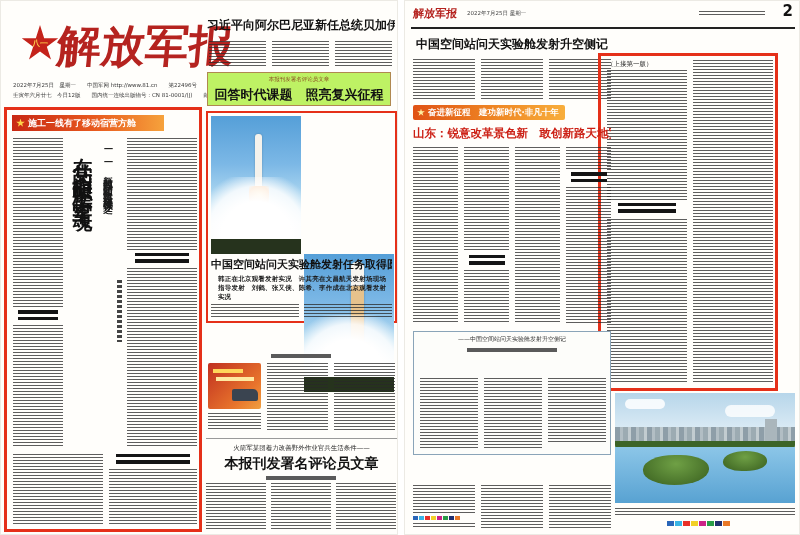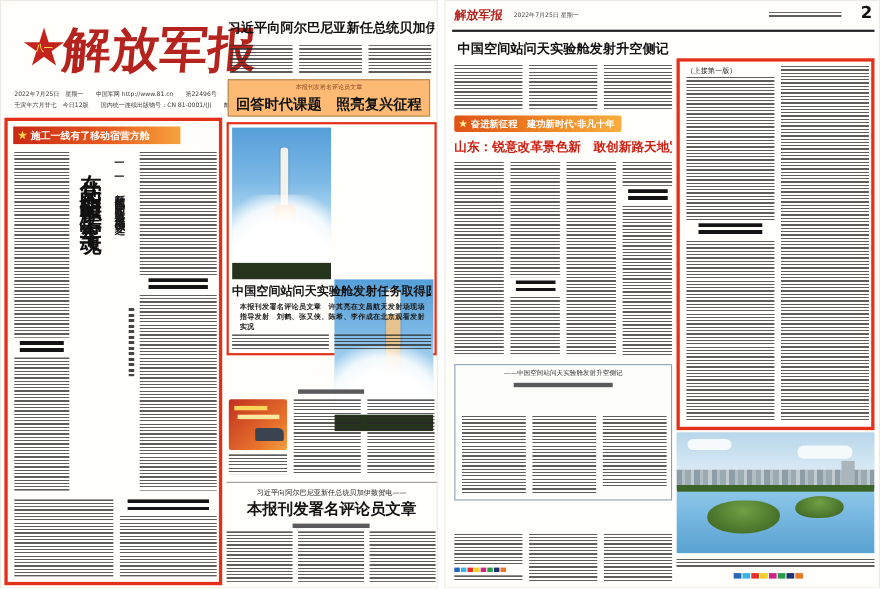--- a/index.html
+++ b/index.html
@@ -46,21 +46,21 @@
                             font-size:44px;font-weight:bold;color:#b5231f;transform:skewX(-5deg);
                             white-space:nowrap;overflow:hidden;line-height:66px;">解放军报</div>
     <div class="abs" style="left:12px;top:81px;width:196px;height:8px;font-size:5.5px;color:#3a3a3a;white-space:nowrap;overflow:hidden;">2022年7月25日　星期一　　中国军网 http://www.81.cn　　第22496号　　解放军报社出版</div>
     <div class="abs" style="left:12px;top:91px;width:196px;height:8px;font-size:5.5px;color:#3a3a3a;white-space:nowrap;overflow:hidden;">壬寅年六月廿七　今日12版　　国内统一连续出版物号：CN 81-0001/(J)　　邮发代号 1-26</div>
 
     <div class="abs hl" style="left:206px;top:15px;width:188px;height:18px;font-size:12px;line-height:18px;">习近平向阿尔巴尼亚新任总统贝加伊致贺电</div>
     <div class="abs tx" style="left:208px;top:40px;width:57px;height:26px;"></div>
     <div class="abs tx" style="left:271px;top:40px;width:57px;height:26px;"></div>
     <div class="abs tx" style="left:334px;top:40px;width:57px;height:26px;"></div>
 
-    <div class="abs" style="left:206px;top:71px;width:184px;height:34px;background:#fdba74;border:1px solid #b08850;box-sizing:border-box;">
+    <div class="abs" style="left:206px;top:71px;width:184px;height:34px;background:#bef264;border:1px solid #b08850;box-sizing:border-box;">
       <div style="margin-top:3px;font-size:5.5px;color:#8a4a20;text-align:center;white-space:nowrap;overflow:hidden;">本报刊发署名评论员文章</div>
       <div class="hl" style="margin-top:3px;font-size:13px;">回答时代课题　照亮复兴征程</div>
     </div>
 
     <div class="abs redbox" style="left:3px;top:106px;width:198px;height:425px;">
       <div class="abs banner-red" style="left:5px;top:5px;width:152px;height:16px;font-size:9px;padding-left:4px;box-sizing:border-box;">
         <span class="star" style="display:inline-block;width:9px;height:9px;background:#ffd24a;margin-right:3px;flex:0 0 auto;"></span>
         <span>施工一线有了移动宿营方舱</span>
       </div>
 
@@ -104,38 +104,38 @@
       </div>
       <div class="abs photo" style="left:96px;top:3px;width:90px;height:138px;">
         <div class="abs" style="left:47px;top:8px;width:13px;height:86px;background:linear-gradient(180deg,#f8f6f0 0 28%,#e6c28c 28% 100%);border-radius:5px 5px 0 0;box-shadow:0 0 2px rgba(0,0,0,.3);"></div>
         <div class="abs" style="left:40px;top:88px;width:26px;height:22px;background:radial-gradient(#ffe09a,#f09a40 65%,rgba(240,154,64,0));"></div>
         <div class="smoke"></div>
         <div class="trees"></div>
       </div>
 
       <div class="abs hl" style="left:3px;top:145px;width:181px;height:14px;font-size:11px;line-height:14px;">中国空间站问天实验舱发射任务取得圆满成功</div>
       <div class="abs" style="left:10px;top:162px;width:168px;height:26px;font-size:6.5px;font-weight:bold;color:#1c1c1c;
-                              line-height:1.4;text-align:justify;overflow:hidden;">本报刊发署名评论员文章　许其亮在文昌航天发射场现场指导发射　刘鹤、张又侠、陈希、李作成在北京观看发射实况</div>
+                              line-height:1.4;text-align:justify;overflow:hidden;">韩正在北京观看发射实况　许其亮在文昌航天发射场现场指导发射　刘鹤、张又侠、陈希、李作成在北京观看发射实况</div>
       <div class="abs tx" style="left:3px;top:191px;width:88px;height:14px;"></div>
       <div class="abs tx" style="left:96px;top:191px;width:88px;height:14px;"></div>
     </div>
 
     <div class="abs byline" style="left:270px;top:353px;width:60px;"></div>
     <div class="abs" style="left:207px;top:362px;width:53px;height:46px;background:linear-gradient(135deg,#c03020,#e8742c 70%,#f0a040);border-radius:2px;overflow:hidden;">
       <div class="abs" style="left:5px;top:6px;width:30px;height:4px;background:#ffd65a;"></div>
       <div class="abs" style="left:8px;top:14px;width:38px;height:4px;background:#ffe9a0;"></div>
       <div class="abs" style="left:24px;top:26px;width:26px;height:12px;background:#3a4450;border-radius:2px 5px 2px 2px;"></div>
     </div>
     <div class="abs tx" style="left:207px;top:412px;width:53px;height:18px;"></div>
     <div class="abs tx" style="left:266px;top:362px;width:61px;height:68px;"></div>
     <div class="abs tx" style="left:333px;top:362px;width:61px;height:68px;"></div>
 
     <div class="abs thinrule" style="left:205px;top:437px;width:191px;"></div>
 
-    <div class="abs kicker" style="left:205px;top:443px;width:191px;height:9px;font-size:6.5px;line-height:9px;">习近平向阿尔巴尼亚新任总统贝加伊致贺电——</div>
+    <div class="abs kicker" style="left:205px;top:443px;width:191px;height:9px;font-size:6.5px;line-height:9px;">火箭军某团着力改善野外作业官兵生活条件——</div>
     <div class="abs hl" style="left:205px;top:454px;width:191px;height:17px;font-size:14px;line-height:17px;">本报刊发署名评论员文章</div>
     <div class="abs byline" style="left:265px;top:475px;width:70px;"></div>
     <div class="abs tx" style="left:205px;top:482px;width:60px;height:46px;"></div>
     <div class="abs tx" style="left:270px;top:482px;width:60px;height:46px;"></div>
     <div class="abs tx" style="left:335px;top:482px;width:60px;height:46px;"></div>
   </div>
 
   <div class="page" style="left:404px;width:396px;">
 
     <div class="abs" style="left:8px;top:5px;width:50px;height:15px;font-family:'DejaVu Serif',serif;font-size:11px;
@@ -143,21 +143,21 @@
     <div class="abs" style="left:62px;top:9px;width:120px;height:8px;font-size:5.5px;color:#444;white-space:nowrap;overflow:hidden;">2022年7月25日 星期一</div>
     <div class="abs tx" style="left:294px;top:10px;width:66px;height:6px;"></div>
     <div class="abs" style="left:368px;top:1px;width:20px;height:20px;font-size:15px;font-weight:bold;color:#111;text-align:right;">2</div>
     <div class="abs" style="left:6px;top:26px;width:384px;height:2px;background:#222;"></div>
 
     <div class="abs hl" style="left:8px;top:34px;width:198px;height:18px;font-size:12px;line-height:18px;">中国空间站问天实验舱发射升空侧记</div>
     <div class="abs tx" style="left:8px;top:58px;width:62px;height:40px;"></div>
     <div class="abs tx" style="left:76px;top:58px;width:62px;height:40px;"></div>
     <div class="abs tx" style="left:144px;top:58px;width:62px;height:40px;"></div>
 
-    <div class="abs" style="left:210px;top:52px;width:180px;height:338px;border:3px solid #e53019;box-sizing:border-box;">
+    <div class="abs" style="left:193px;top:52px;width:180px;height:338px;border:3px solid #e53019;box-sizing:border-box;">
       <div class="abs" style="left:6px;top:4px;width:80px;height:8px;font-size:6.5px;color:#222;white-space:nowrap;overflow:hidden;">（上接第一版）</div>
       <div class="abs col" style="left:6px;top:14px;width:80px;height:312px;">
         <div class="tx" style="height:130px;"></div>
         <div class="bold-lines" style="height:13px;width:72%;margin:0 auto;"></div>
         <div class="tx" style="flex:1;"></div>
       </div>
       <div class="abs tx" style="left:92px;top:4px;width:80px;height:322px;"></div>
     </div>
 
     <div class="abs banner-orange" style="left:8px;top:104px;width:152px;height:15px;font-size:8.5px;padding-left:4px;box-sizing:border-box;align-items:center;">

